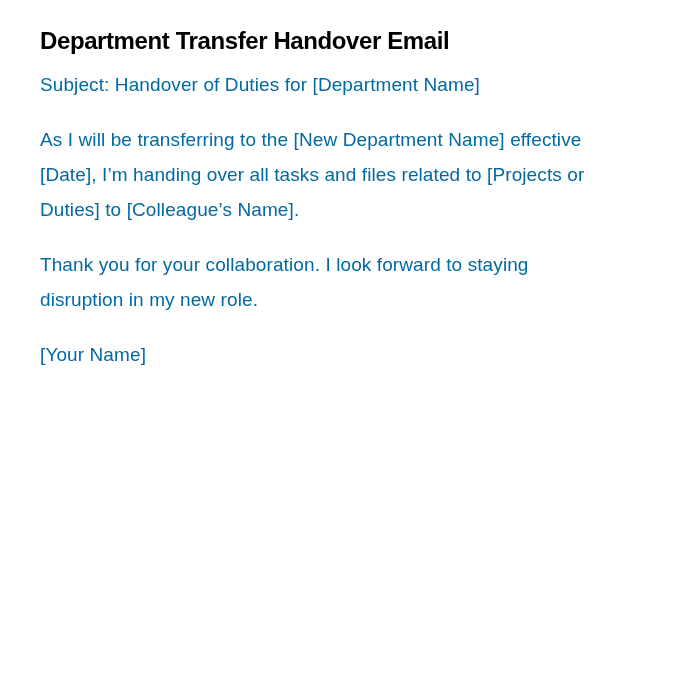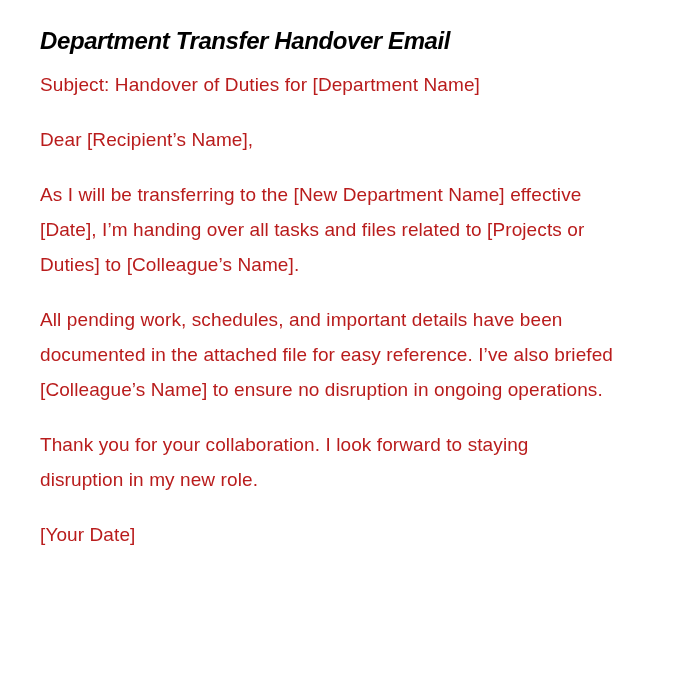--- a/index.html
+++ b/index.html
@@ -21,34 +21,31 @@
       width: 700px;
     }
     .title {
       font-family: "Liberation Sans", sans-serif;
       font-weight: bold;
       font-size: 24px;
       letter-spacing: -0.4px;
       line-height: 32px;
       margin: 0 0 10px 0;
       color: #000000;
-      font-style: italic;
     }
     .para {
       font-size: 19px;
       line-height: 35px;
       margin: 0 0 20px 0;
-      color: #b91c1c;
+      color: #0369a1;
       letter-spacing: 0.1px;
     }
   </style>
 </head>
 <body>
 
 <div class="doc">
   <h1 class="title">Department Transfer Handover Email</h1>
   <p class="para">Subject: Handover of Duties for [Department Name]</p>
-  <p class="para">Dear [Recipient’s Name],</p>
   <p class="para" style="width:590px">As I will be transferring to the [New Department Name] effective [Date], I’m handing over all tasks and files related to [Projects or Duties] to [Colleague’s Name].</p>
-  <p class="para" style="width:600px">All pending work, schedules, and important details have been documented in the attached file for easy reference. I’ve also briefed [Colleague’s Name] to ensure no disruption in ongoing operations.</p>
   <p class="para" style="width:560px">Thank you for your collaboration. I look forward to staying disruption in my new role.</p>
-  <p class="para">[Your Date]</p>
+  <p class="para">[Your Name]</p>
 </div>
 
 </body></html>

